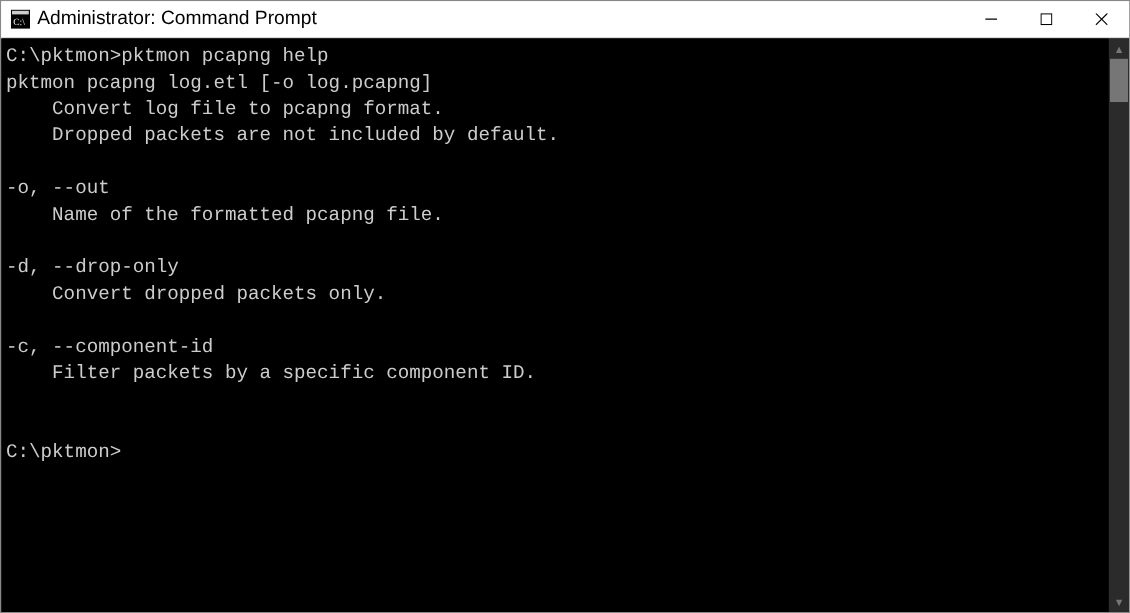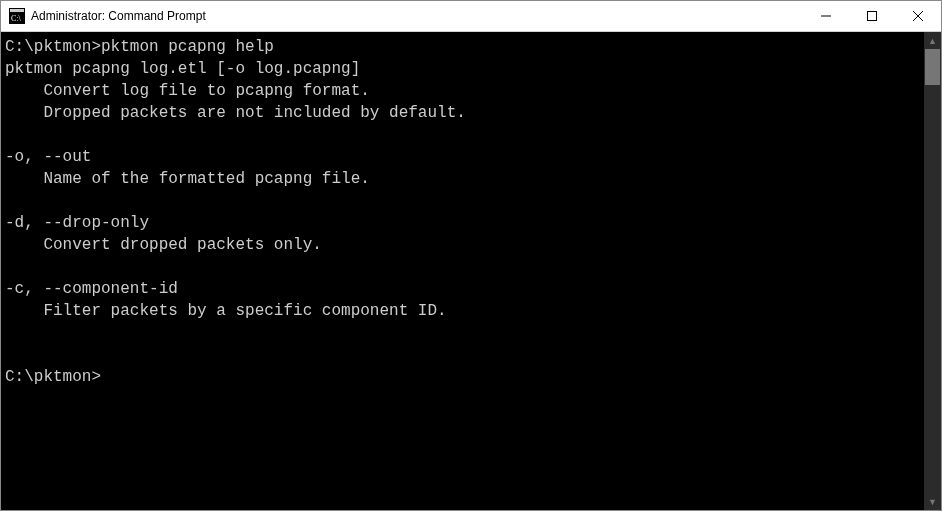--- a/index.html
+++ b/index.html
@@ -22,21 +22,21 @@
       width: 16px;
       height: 16px;
       margin-left: 8px;
       margin-right: 6px;
       display: flex;
       align-items: center;
       justify-content: center;
     }
     .titlebar-icon svg { width: 16px; height: 16px; }
     .titlebar-title {
-      font-size: 12px;
+      font-size: 16px;
       color: #000;
       flex: 0 0 auto;
     }
     .titlebar-spacer { flex: 1; }
     .win-btn {
       width: 46px;
       height: 31px;
       display: flex;
       align-items: center;
       justify-content: center;

